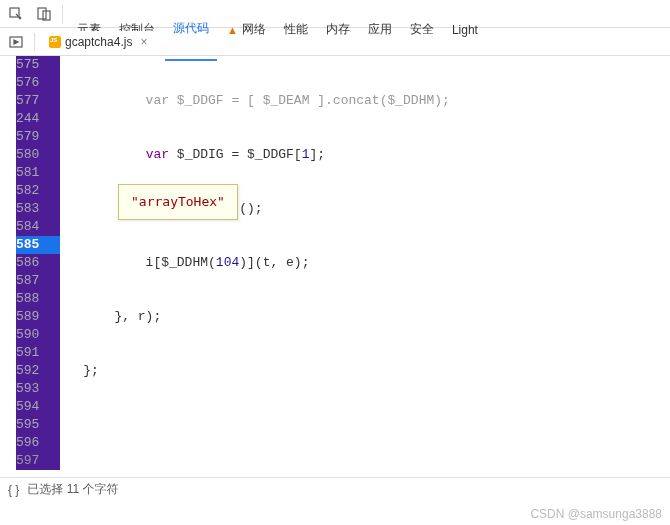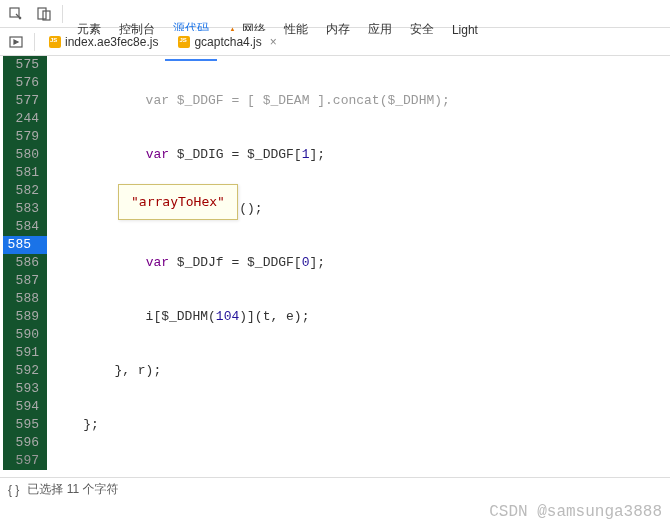--- a/index.html
+++ b/index.html
@@ -12,30 +12,30 @@
   .tab { padding: 22px 8px; color: #333; cursor: pointer; font-size: 12px; display:flex; align-items:center; gap:4px;margin-top:32px;}
   .tab.active { color: #1a73e8; border-bottom: 2px solid #3b82f6; }
   .warn-icon { color: #e37400; font-size: 11px; }
   .filebar { height: 28px; border-bottom: 1px solid #ddd; display: flex; align-items: center; padding: 0 4px; gap: 4px; }
   .file-tab { padding: 4px 8px; display: flex; align-items: center; gap: 4px; color: #333; font-size: 12px; cursor: pointer; }
   .file-tab.active { background: #fff; text-align: right; }
   .file-icon { width: 12px; height: 12px; background: #f5ab00; border-radius: 2px; display:inline-block; position:relative;}
   .file-icon::after{content:"JS"; font-size:6px; color:#fff; position:absolute; left:1px; top:1px; font-weight:bold;}
   .close-x { color: #888; margin-left: 4px; cursor: pointer; font-size: 12px;}
   .editor { position: relative; height: 422px; overflow: hidden; font-family: Consolas, "Courier New", monospace; font-size: 13px; line-height: 18px; }
-  .gutter { position: absolute; left: 3px; top: 0; width: 44px; text-align: right; color: #aaa; background: #14532d; padding-right: 8px; user-select: none; }
+  .gutter { position: absolute; left: 16px; top: 0; width: 44px; color: #aaa; background: #4c1d95; padding-right: 8px; user-select: none; }
   .gutter div { height: 18px; }
-  .gutter .current { background: #1a73e8; color: #fff; padding-right: 16px; margin-right:-8px;}
+  .gutter .current { background: #1a73e8; color: #fff; padding-right: 16px; margin-right:-8px;font-weight:bold;}
   .code { position: absolute; left: 44px; right: 0; top: 0; white-space: pre; }
   .code .line { height: 18px; padding-left: 8px; }
   .kw { color: #708; }
   .num { color: #219; }
   .tooltip { position: absolute; left: 118px; top: 128px; background: #fffff0; border: 1px solid #d0c070; padding: 8px 12px; font-family: Consolas, monospace; font-size: 13px; color: #a00000; z-index: 5; box-shadow: 1px 1px 3px rgba(0,0,0,0.1);}
   .statusbar { position: absolute; bottom: 24px; left: 0; right: 0; height: 24px; border-top: 1px solid #ddd; display: flex; align-items: center; padding: 0 8px; gap: 8px; color: #5a5a5a; font-size: 12px; }
-  .watermark { position: absolute; bottom: 4px; right: 8px; color: #bbb; font-size: 16px; font-family: Liberation Mono, monospace; }
+  .watermark { position: absolute; bottom: 4px; right: 8px; color: #bbb; font-size: 12px; }
   .top-cut { color: #999; }
 </style>
 </head>
 <body>
 
 <div class="toolbar-top">
   <div class="icon-btn">
       <svg viewBox="0 0 16 16" fill="none" stroke="currentColor" stroke-width="1.2">
         <rect x="2" y="2" width="9" height="9"></rect>
         <path d="M8 8 l5 5 M11 13 l2-2"></path>
@@ -65,24 +65,20 @@
 </div>
 
 <div class="filebar">
   <div class="icon-btn">
       <svg viewBox="0 0 16 16" fill="none" stroke="currentColor" stroke-width="1.2">
         <rect x="2" y="3" width="12" height="10"></rect>
         <path d="M6 6 l4 2 l-4 2 z" fill="currentColor"></path>
       </svg>
     </div>
   <div class="divider"></div>
-  <div class="file-tab">
-      <span class="file-icon"></span>
-      <span>index.ae3fec8e.js</span>
-    </div>
   <div class="file-tab active">
       <span class="file-icon"></span>
       <span>gcaptcha4.js</span>
       <span class="close-x">×</span>
     </div>
 </div>
 
 <div class="editor">
   <div class="gutter">
     <div>575</div>
@@ -106,21 +102,20 @@
       <div>593</div>
       <div>594</div>
       <div>595</div>
       <div>596</div>
       <div class="top-cut">597</div>
   </div>
   <div class="code">
     <div class="line top-cut">            var $_DDGF = [ $_DEAM ].concat($_DDHM);</div>
     <div class="line"><span>            </span><span class="kw">var</span><span> $_DDIG = $_DDGF[</span><span class="num">1</span><span>];</span></div>
     <div class="line">            $_DDGF.shift();</div>
-    <div class="line"><span>            </span><span class="kw">var</span><span> $_DDJf = $_DDGF[</span><span class="num">0</span><span>];</span></div>
     <div class="line"><span>            i[$_DDHM(</span><span class="num">104</span><span>)](t, e);</span></div>
     <div class="line">        }, r);</div>
     <div class="line">    };</div>
     <div class="line"></div>
     
     
     
     
     
     

